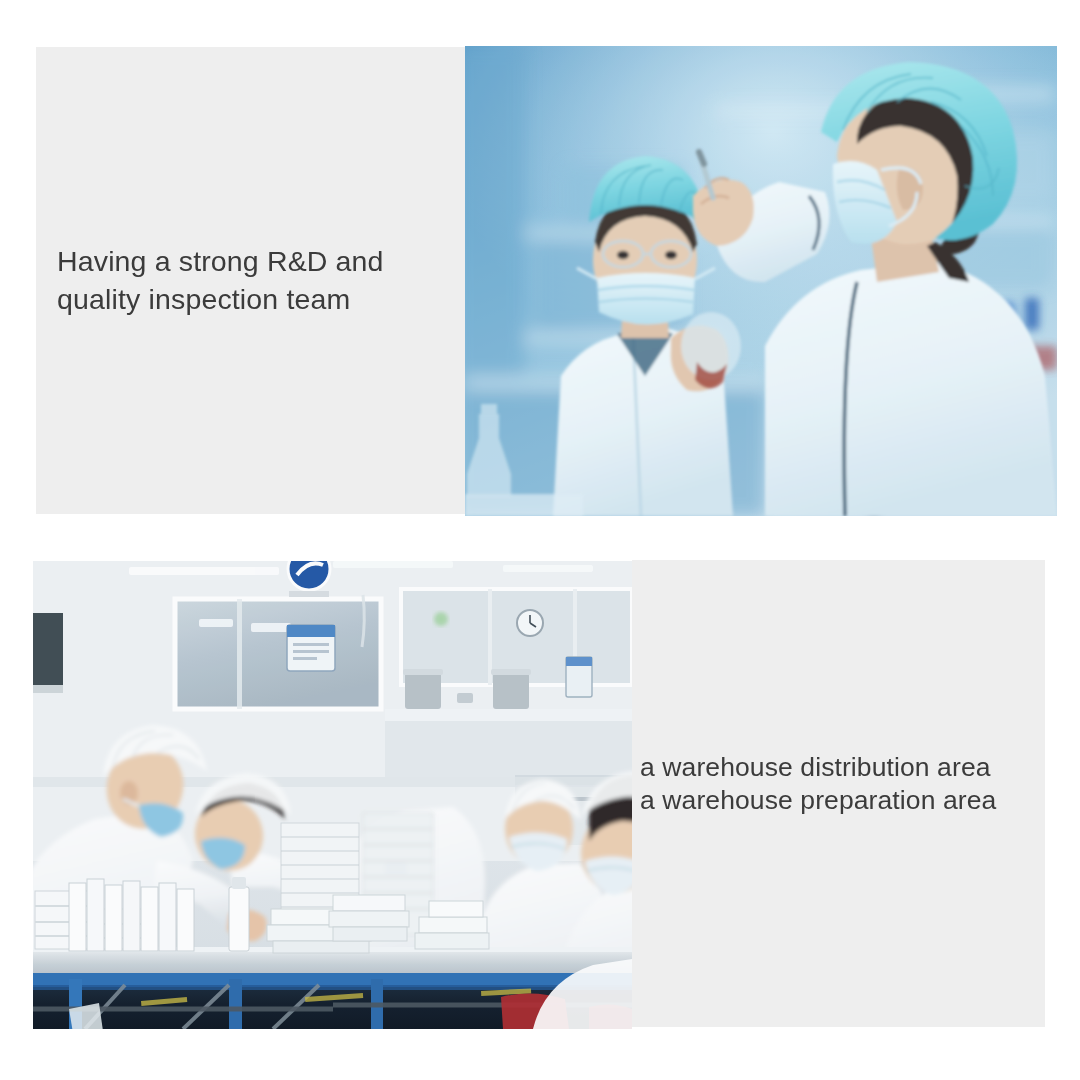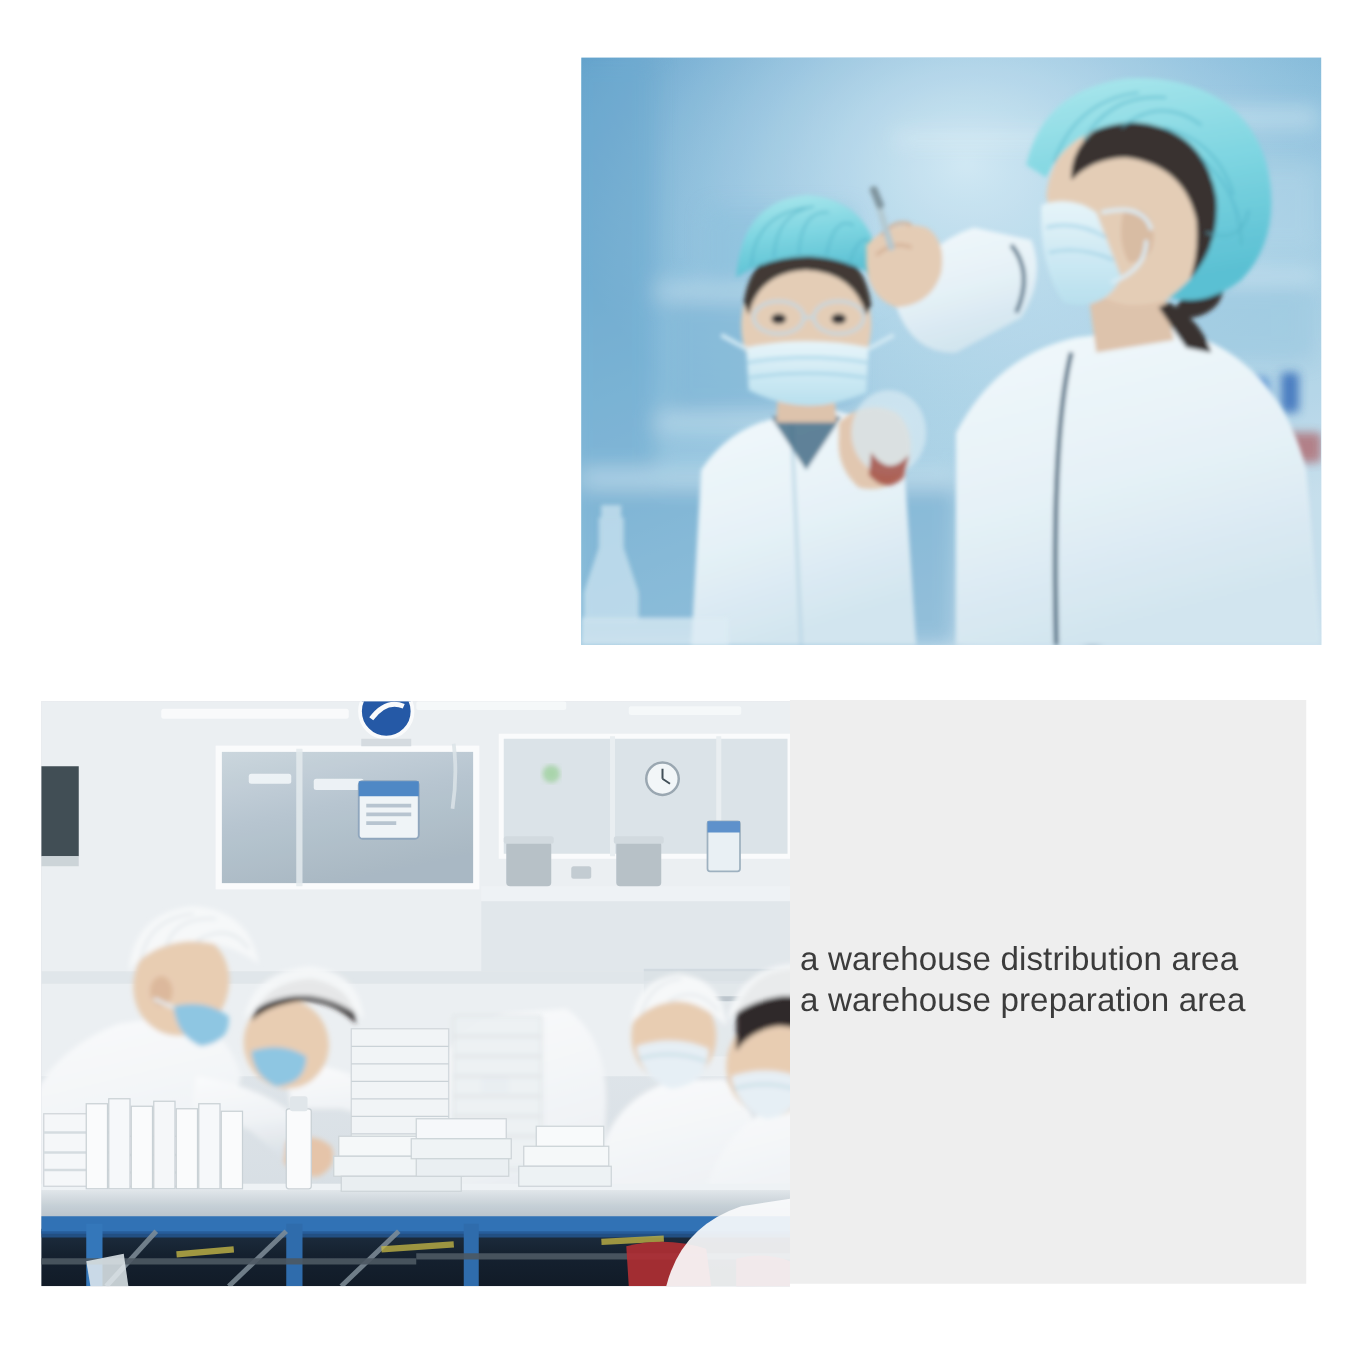--- a/index.html
+++ b/index.html
@@ -100,20 +100,24 @@
 
   .photo-svg { display: block; width: 100%; height: 100%; }
 </style>
 </head>
 <body>
 
 <div class="page">
 
   <div class="block-top">
 
+    <div class="panel-top-text">
+      <div class="caption-top">Having a strong R&amp;D and
+quality inspection team</div>
+    </div>
 
     <div class="photo-top">
       <svg class="photo-svg" viewBox="0 0 592 470" preserveAspectRatio="xMidYMid slice">
         <defs>
           <linearGradient id="labBg" x1="0" y1="0" x2="0.5" y2="1">
             <stop offset="0%" stop-color="#5d9cc8"></stop>
             <stop offset="35%" stop-color="#7cb4d6"></stop>
             <stop offset="70%" stop-color="#a8cfe4"></stop>
             <stop offset="100%" stop-color="#cfe2ee"></stop>
           </linearGradient>

